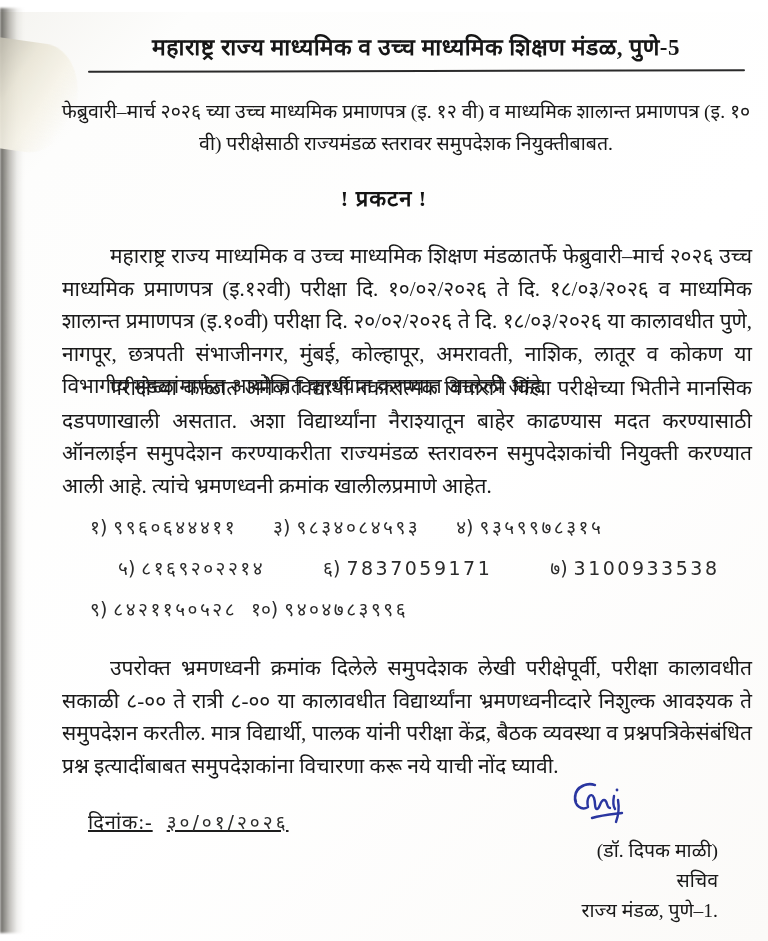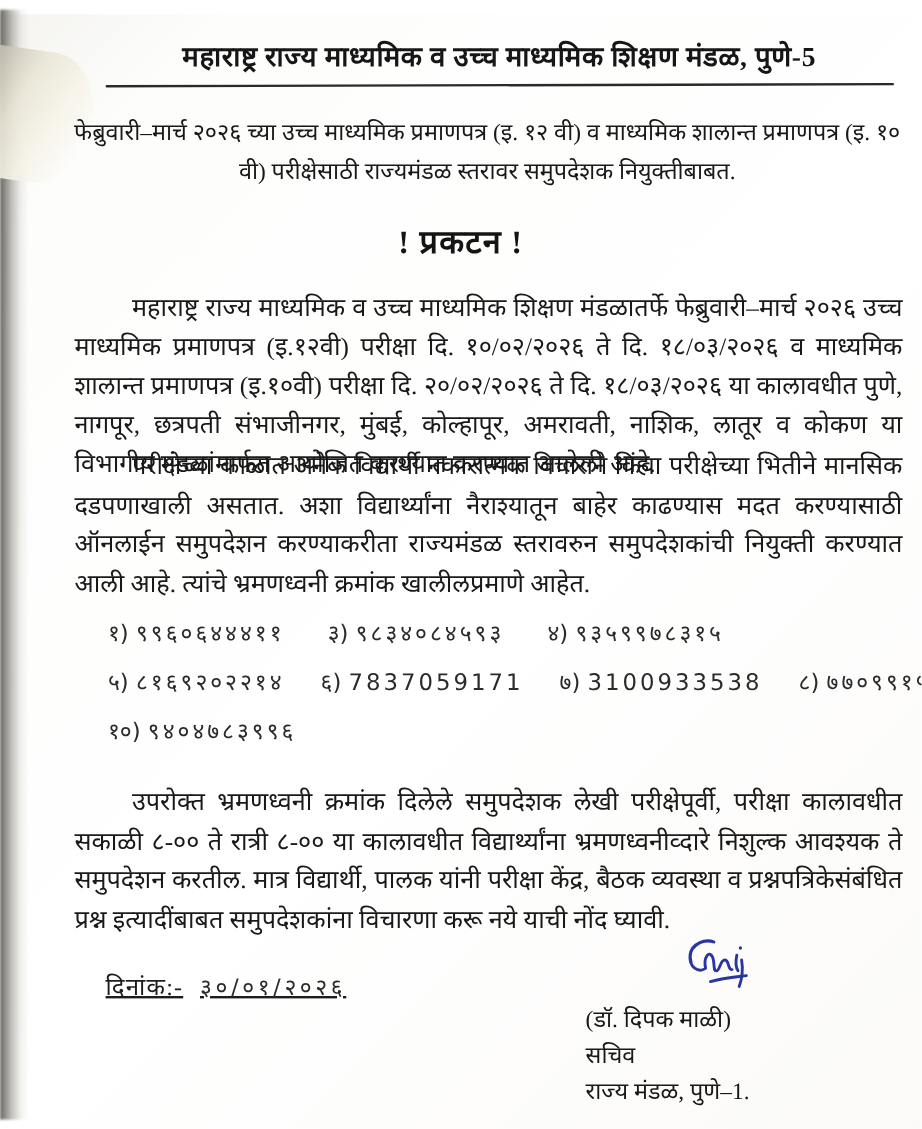--- a/index.html
+++ b/index.html
@@ -43,21 +43,21 @@
   .org-underline{
     position:absolute;left:88px;top:70px;width:657px;height:2px;
     background:#2a2a2a;transform:rotate(-.15deg);border-radius:2px;
   }
   .subject{
     position:absolute;left:60px;top:96px;width:692px;
     text-align:center;font-size:19.5px;line-height:32px;color:#181818;
   }
   .notice-heading{
     position:absolute;left:0;top:182px;width:768px;
-    text-align:center;font-size:27px;font-weight:bold;letter-spacing:1px;color:#141414;
+    text-align:center;font-size:22px;font-weight:bold;letter-spacing:1px;color:#141414;
   }
   .para{
     position:absolute;left:62px;width:690px;
     font-size:21px;line-height:32.5px;text-align:justify;color:#191919;
     text-indent:48px;
   }
   .para1{top:240px;}
   .para2{top:372px;}
   .para3{top:652px;}
 
@@ -66,33 +66,33 @@
     font-size:20px;color:#242424;
   }
   .phone-row{display:flex;align-items:baseline;margin-bottom:15px;}
   .phone-entry{white-space:nowrap;}
   .hand{
     font-family:"DejaVu Sans",sans-serif;
     letter-spacing:2.5px;font-size:19px;color:#2b2b2b;
   }
   .phone-label{margin-right:6px;letter-spacing:0;}
   .row-1 .phone-entry{margin-right:36px;}
-  .row-2 .phone-entry{margin-right:30px;}
+  .row-2 .phone-entry{margin-right:30px;margin-left:28px;}
   .row-3 .phone-entry{margin-right:14px;}
 
   .date-line{
     position:absolute;left:88px;top:808px;
     font-size:20px;color:#1d1d1d;text-decoration:underline;
   }
   .date-label{letter-spacing:1px;}
   .date-value{margin-left:14px;letter-spacing:3px;font-size:19px;}
 
   .sign-block{
     position:absolute;right:50px;top:778px;width:230px;
-    text-align:left;font-size:19.5px;line-height:30px;color:#181818;
+    text-align:right;font-size:19.5px;line-height:30px;color:#181818;
   }
   .signature{height:56px;margin-bottom:2px;position:relative;}
   .signature svg{position:absolute;left:74px;top:0;}
   .sign-name{display:block;}
   .sign-desig{display:block;}
   .sign-org{display:block;}
 </style>
 </head>
 <body>
 
@@ -120,20 +120,21 @@
         <span class="phone-entry hand"><span class="phone-label">३)</span><span>९८३४०८४५९३</span></span>
         <span class="phone-entry hand"><span class="phone-label">४)</span><span>९३५९९७८३१५</span></span>
       </div>
       <div class="phone-row row-2">
         <span class="phone-entry hand"><span class="phone-label">५)</span><span>८१६९२०२२१४</span></span>
         <span class="phone-entry hand"><span class="phone-label">६)</span><span>7837059171</span></span>
         <span class="phone-entry hand"><span class="phone-label">७)</span><span>3100933538</span></span>
         <span class="phone-entry hand"><span class="phone-label">८)</span><span>७७०९९१५६०६८</span></span>
       </div>
       <div class="phone-row row-3">
+        <span class="phone-entry hand"><span class="phone-label">९)</span><span>८४२११५०५२८</span></span>
         <span class="phone-entry hand"><span class="phone-label">१०)</span><span>९४०४७८३९९६</span></span>
       </div>
     </div>
 
     <div class="para para3">उपरोक्त भ्रमणध्वनी क्रमांक दिलेले समुपदेशक लेखी परीक्षेपूर्वी, परीक्षा कालावधीत सकाळी ८-०० ते रात्री ८-०० या कालावधीत विद्यार्थ्यांना भ्रमणध्वनीव्दारे निशुल्क आवश्यक ते समुपदेशन करतील. मात्र विद्यार्थी, पालक यांनी परीक्षा केंद्र, बैठक व्यवस्था व प्रश्नपत्रिकेसंबंधित प्रश्न इत्यादींबाबत समुपदेशकांना विचारणा करू नये याची नोंद घ्यावी.</div>
 
     <div class="date-line">
       <span class="date-label">दिनांक:-</span><span class="date-value hand">३०/०१/२०२६</span>
     </div>
 

